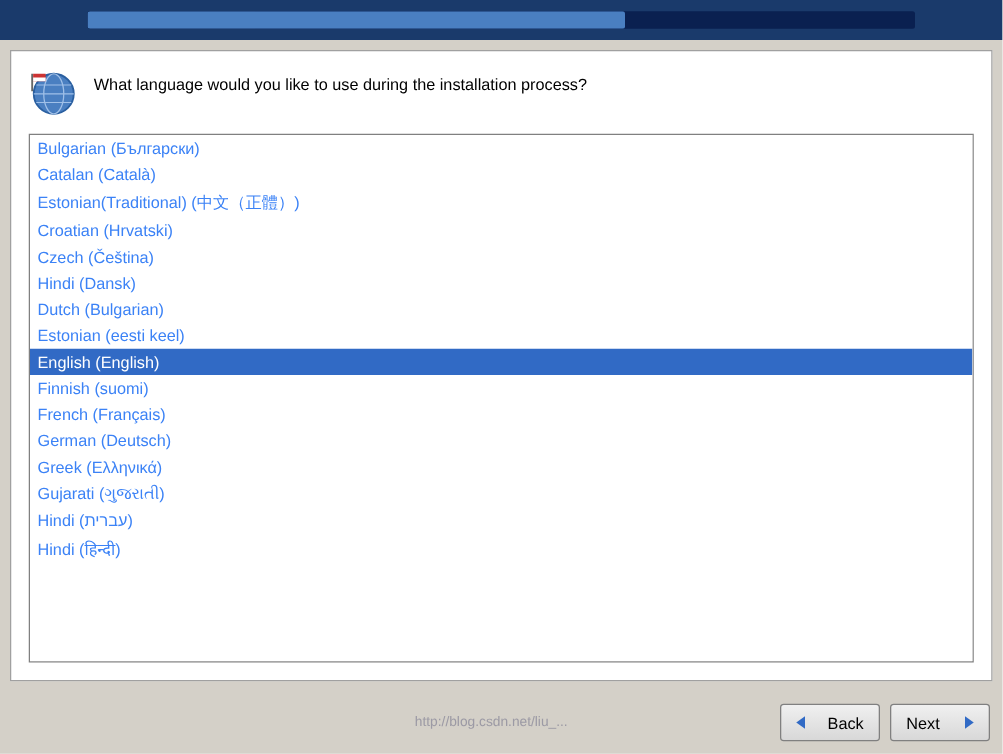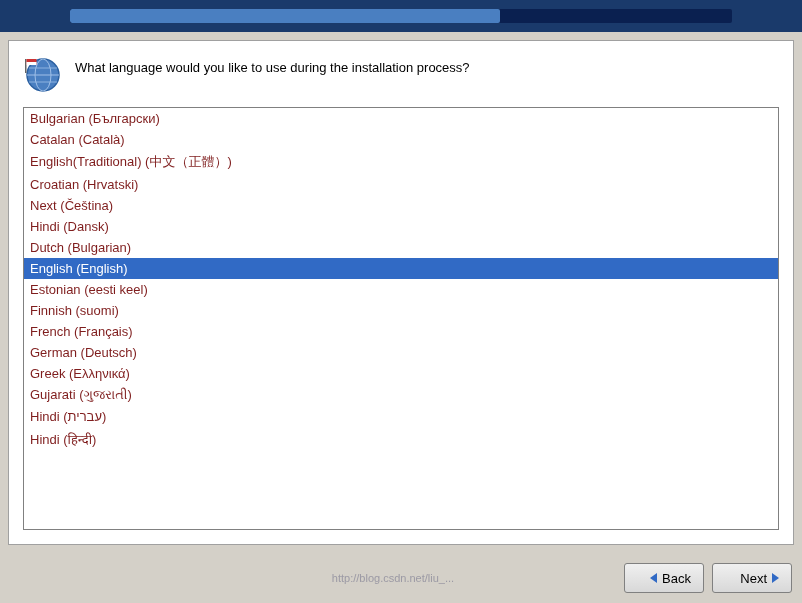--- a/index.html
+++ b/index.html
@@ -92,21 +92,21 @@
       border-left: 1px solid #808080;
     }
     .language-list::-webkit-scrollbar-thumb {
       background: #a0a0a0;
       border: 1px solid #808080;
     }
 
     .language-item {
       padding: 3px 6px;
       cursor: pointer;
-      color: #7f1d1d;
+      color: #3b82f6;
       white-space: nowrap;
     }
 
     .language-item.selected {
       background: #316ac5;
       color: #ffffff;
     }
 
     .bottom-bar {
       height: 50px;
@@ -131,21 +131,21 @@
     .nav-button {
       height: 30px;
       min-width: 80px;
       padding: 0 12px;
       background: linear-gradient(to bottom, #f0f0f0, #d8d8d8);
       border: 1px solid #808080;
       border-radius: 3px;
       cursor: pointer;
       display: flex;
       align-items: center;
-      justify-content: flex-end;
+      justify-content: space-between;
       gap: 5px;
       font-size: 13px;
       color: #000;
     }
 
     .btn-arrow-left {
       display: inline-block;
       width: 0;
       height: 0;
       border-top: 5px solid transparent;
@@ -186,27 +186,27 @@
       <rect x="3.5" y="7" width="10" height="3" fill="#ffffff"></rect>
     </svg>
     <div class="question-text">What language would you like to use during the
 installation process?</div>
   </div>
 
   <div class="list-container">
     <ul class="language-list" id="language-list">
     <li class="language-item">Bulgarian (Български)</li>
         <li class="language-item">Catalan (Català)</li>
-        <li class="language-item">English(Traditional) (中文（正體）)</li>
+        <li class="language-item">Estonian(Traditional) (中文（正體）)</li>
         <li class="language-item">Croatian (Hrvatski)</li>
-        <li class="language-item">Next (Čeština)</li>
+        <li class="language-item">Czech (Čeština)</li>
         <li class="language-item">Hindi (Dansk)</li>
         <li class="language-item">Dutch (Bulgarian)</li>
+        <li class="language-item">Estonian (eesti keel)</li>
         <li class="language-item selected">English (English)</li>
-        <li class="language-item">Estonian (eesti keel)</li>
         <li class="language-item">Finnish (suomi)</li>
         <li class="language-item">French (Français)</li>
         <li class="language-item">German (Deutsch)</li>
         <li class="language-item">Greek (Ελληνικά)</li>
         <li class="language-item">Gujarati (ગુજરાતી)</li>
         <li class="language-item">Hindi (עברית)</li>
         <li class="language-item">Hindi (हिन्दी)</li>
       </ul>
   </div>
 </div>

